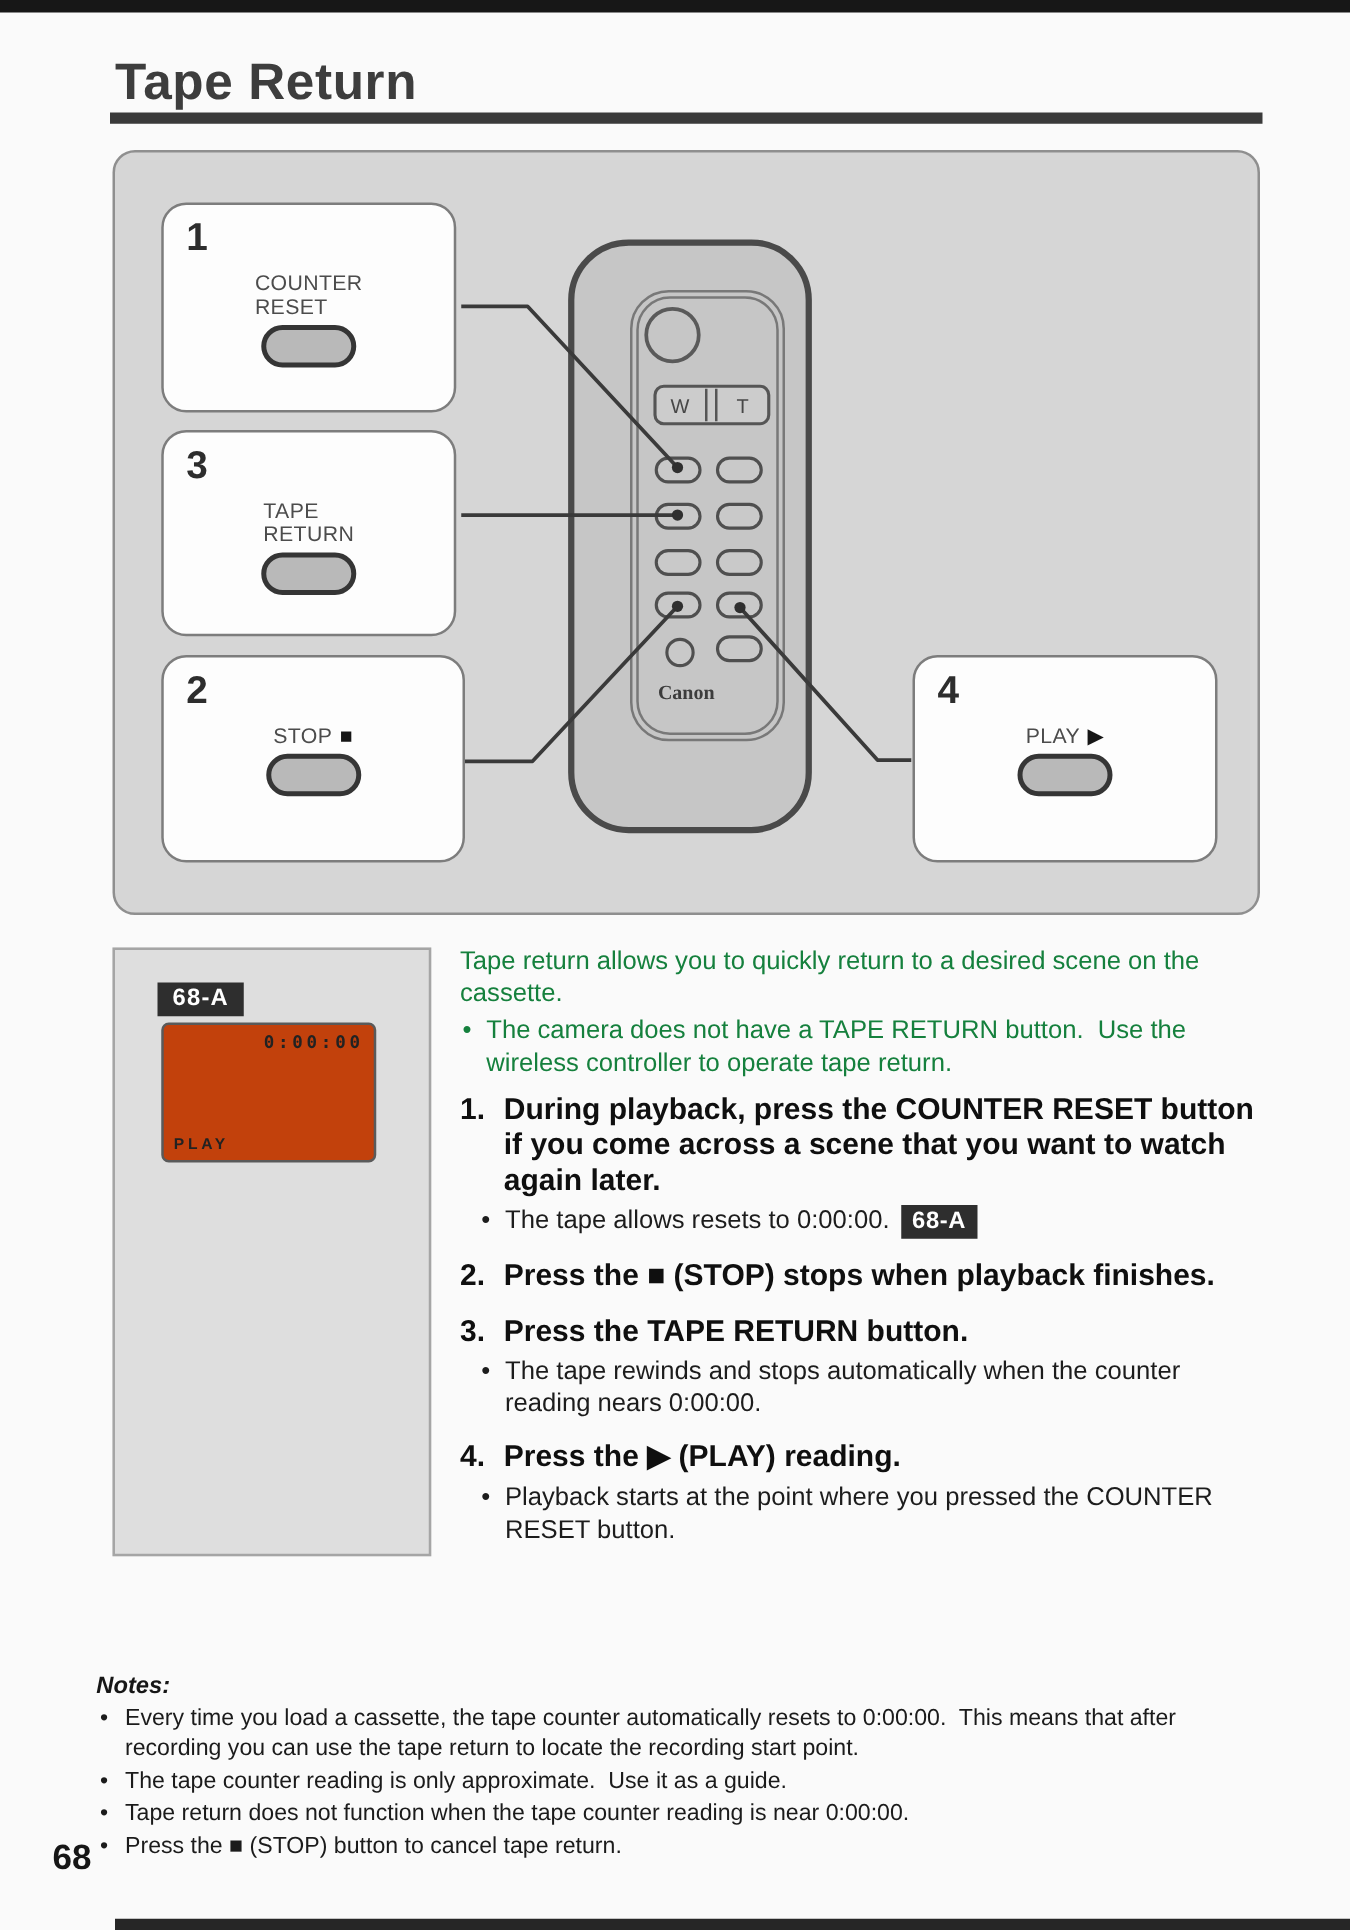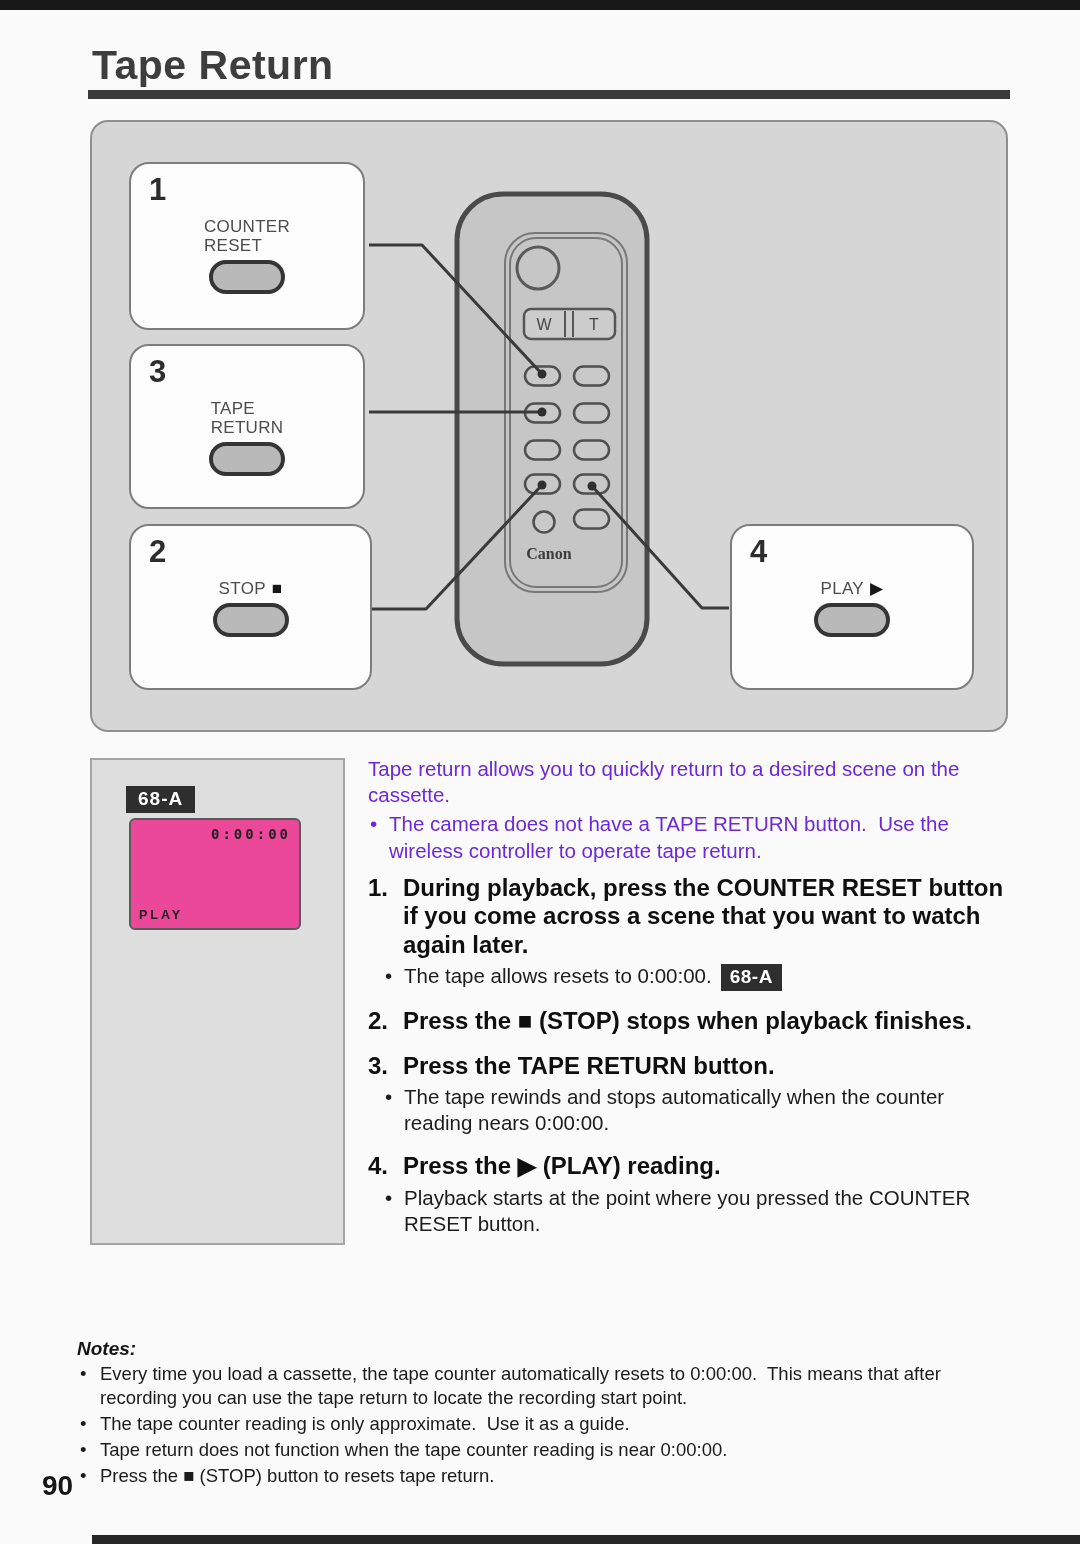--- a/index.html
+++ b/index.html
@@ -37,34 +37,34 @@
   .display-panel {
     position:absolute; left:90px; top:758px; width:255px; height:487px;
     background:#dedede; border:2px solid #a5a5a5;
   }
   .display-badge {
     position:absolute; left:34px; top:26px; background:#2e2e2e; color:#fff;
     font-size:19px; font-weight:bold; padding:2px 12px 3px; letter-spacing:1px;
   }
   .display-screen {
     position:absolute; left:37px; top:58px; width:172px; height:112px;
-    background:#ec4899; border:2px solid #5a5a5a; border-radius:6px;
+    background:#c2410c; border:2px solid #5a5a5a; border-radius:6px;
   }
   .screen-counter {
     position:absolute; right:8px; top:6px; font-family:"DejaVu Sans Mono", monospace;
     font-size:14px; font-weight:bold; letter-spacing:3px; color:#222;
   }
   .screen-mode {
     position:absolute; left:8px; bottom:6px; font-size:12.5px; font-weight:bold;
     letter-spacing:3px; color:#222;
   }
 
   
   .text-col { position:absolute; left:368px; top:756px; width:650px; }
-  .body-text { font-size:20.5px; line-height:1.28; color:#6d28d9; }
+  .body-text { font-size:20.5px; line-height:1.28; color:#15803d; }
   .bullet-row { display:flex; margin-top:3px; }
   .bullet-row .dot { flex:none; width:21px; padding-left:2px; }
   .step { display:flex; margin-top:16px; font-size:24px; font-weight:bold; line-height:1.18; color:#0f0f0f; }
   .step.first { margin-top:10px; }
   .step .num { flex:none; width:35px; }
   .step-bullet { display:flex; margin-top:4px; padding-left:17px; font-size:20.5px; line-height:1.28; }
   .step-bullet .dot { flex:none; width:19px; }
   .inline-badge {
     display:inline-block; background:#2e2e2e; color:#fff; font-weight:bold;
     font-size:19px; padding:1px 9px 2px; margin-left:9px; letter-spacing:0.5px;
@@ -225,19 +225,19 @@
     <div class="note-row">
       <span class="dot">•</span>
       <span>The tape counter reading is only approximate.&nbsp; Use it as a guide.</span>
     </div>
     <div class="note-row">
       <span class="dot">•</span>
       <span>Tape return does not function when the tape counter reading is near 0:00:00.</span>
     </div>
     <div class="note-row">
       <span class="dot">•</span>
-      <span>Press the ■ (STOP) button to resets tape return.</span>
-    </div>
-  </div>
-
-  <div class="page-number">90</div>
+      <span>Press the ■ (STOP) button to cancel tape return.</span>
+    </div>
+  </div>
+
+  <div class="page-number">68</div>
   <div class="scan-bar-bottom"></div>
 </div>
 
 </body></html>

